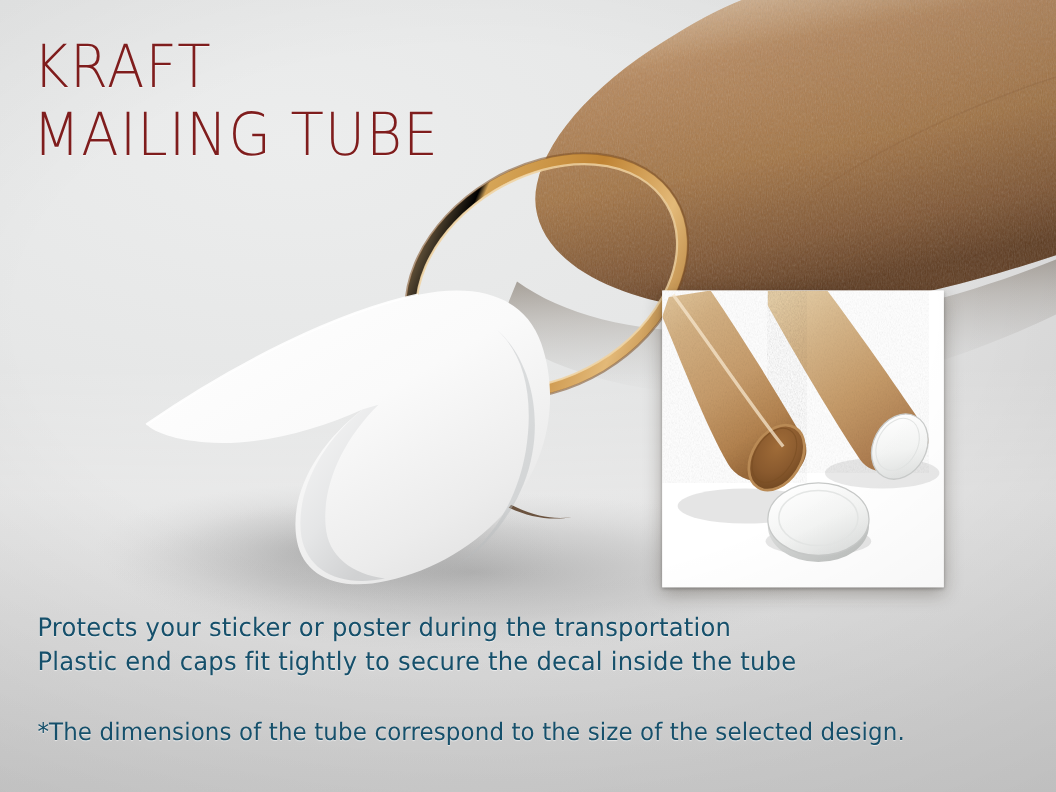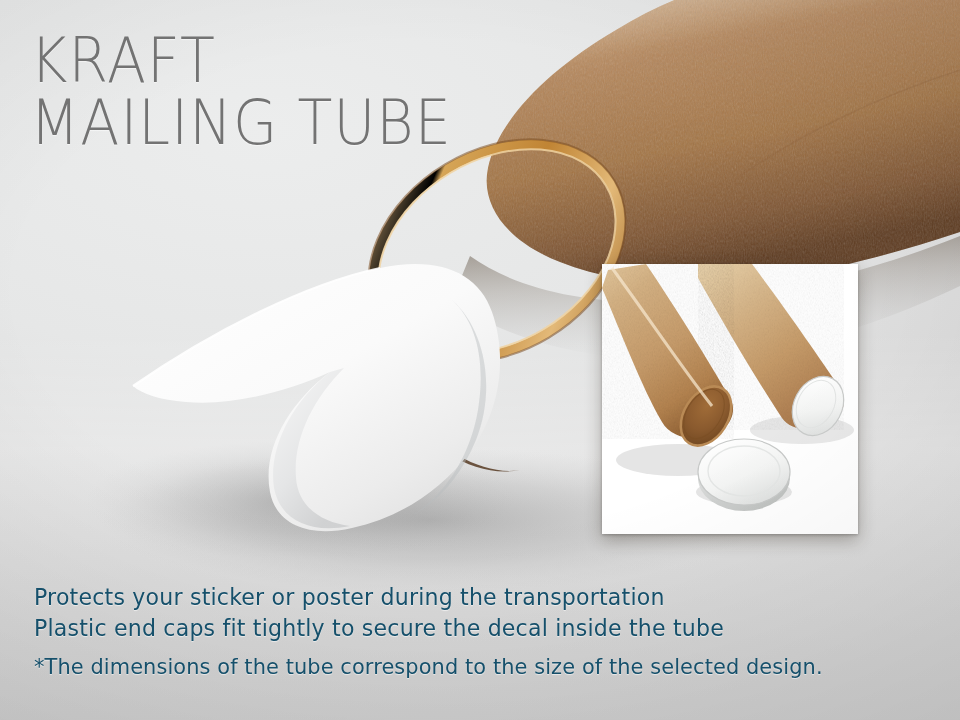--- a/index.html
+++ b/index.html
@@ -71,24 +71,24 @@
     width: 256px;
     height: 270px;
   }
 
   
   .headline {
     position: absolute;
     left: 30px;
     top: 30px;
     width: 620px;
-    color: #737373;
+    color: #7f1d1d;
     font-family: "DejaVu Sans", sans-serif;
     font-weight: 300;
-    font-size: 62px;
+    font-size: 54px;
     line-height: 62px;
     letter-spacing: 1.2px;
     white-space: nowrap;
     text-shadow: 0 1px 1px rgba(255,255,255,0.55);
   }
   .headline .hl-line {
     display: block;
     transform: scaleX(0.92);
     transform-origin: left center;
   }
@@ -98,21 +98,20 @@
     left: 34px;
     top: 556px;
     color: #16506b;
     font-family: "DejaVu Sans", sans-serif;
     font-weight: 400;
     font-size: 23px;
     line-height: 31px;
     letter-spacing: 0.2px;
     white-space: nowrap;
     text-shadow: 0 1px 1px rgba(255,255,255,0.6);
-    margin-top: 26px;
   }
   .body-copy .bc-line {
     display: block;
     transform: scaleX(0.96);
     transform-origin: left center;
   }
 
   .footnote {
     position: absolute;
     left: 34px;

